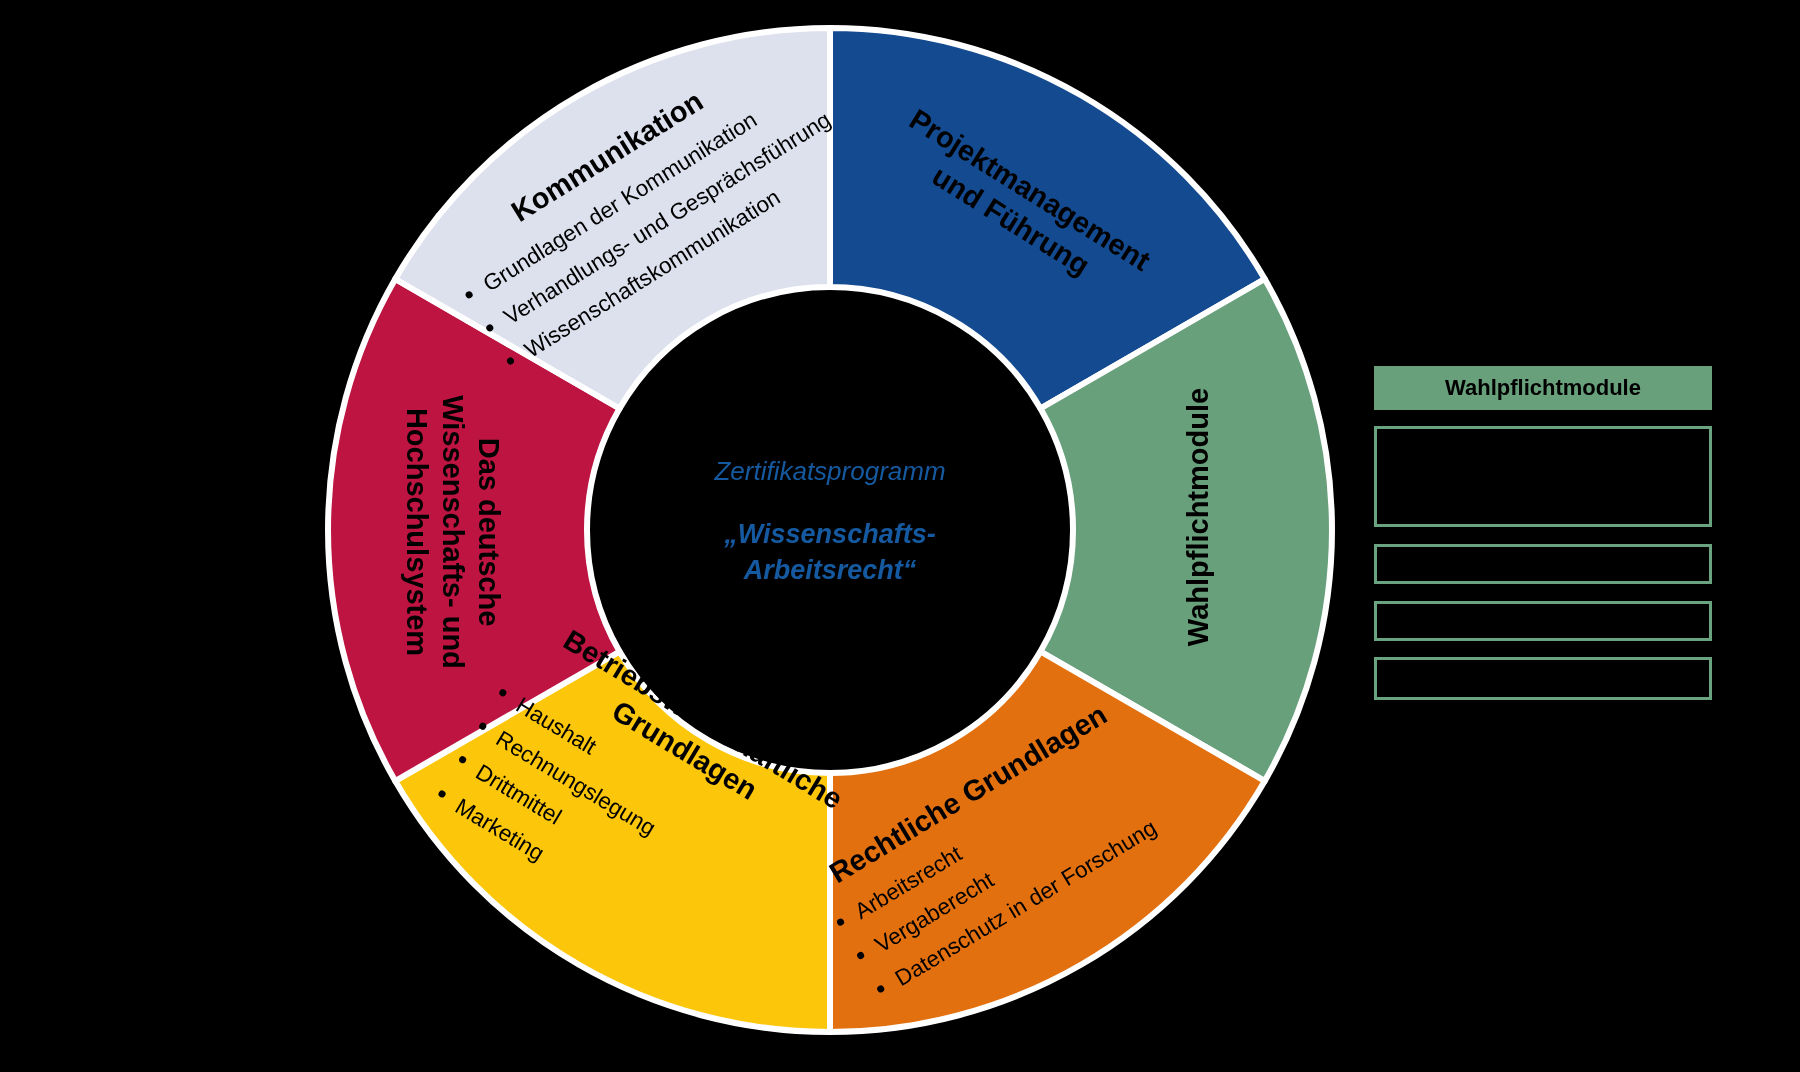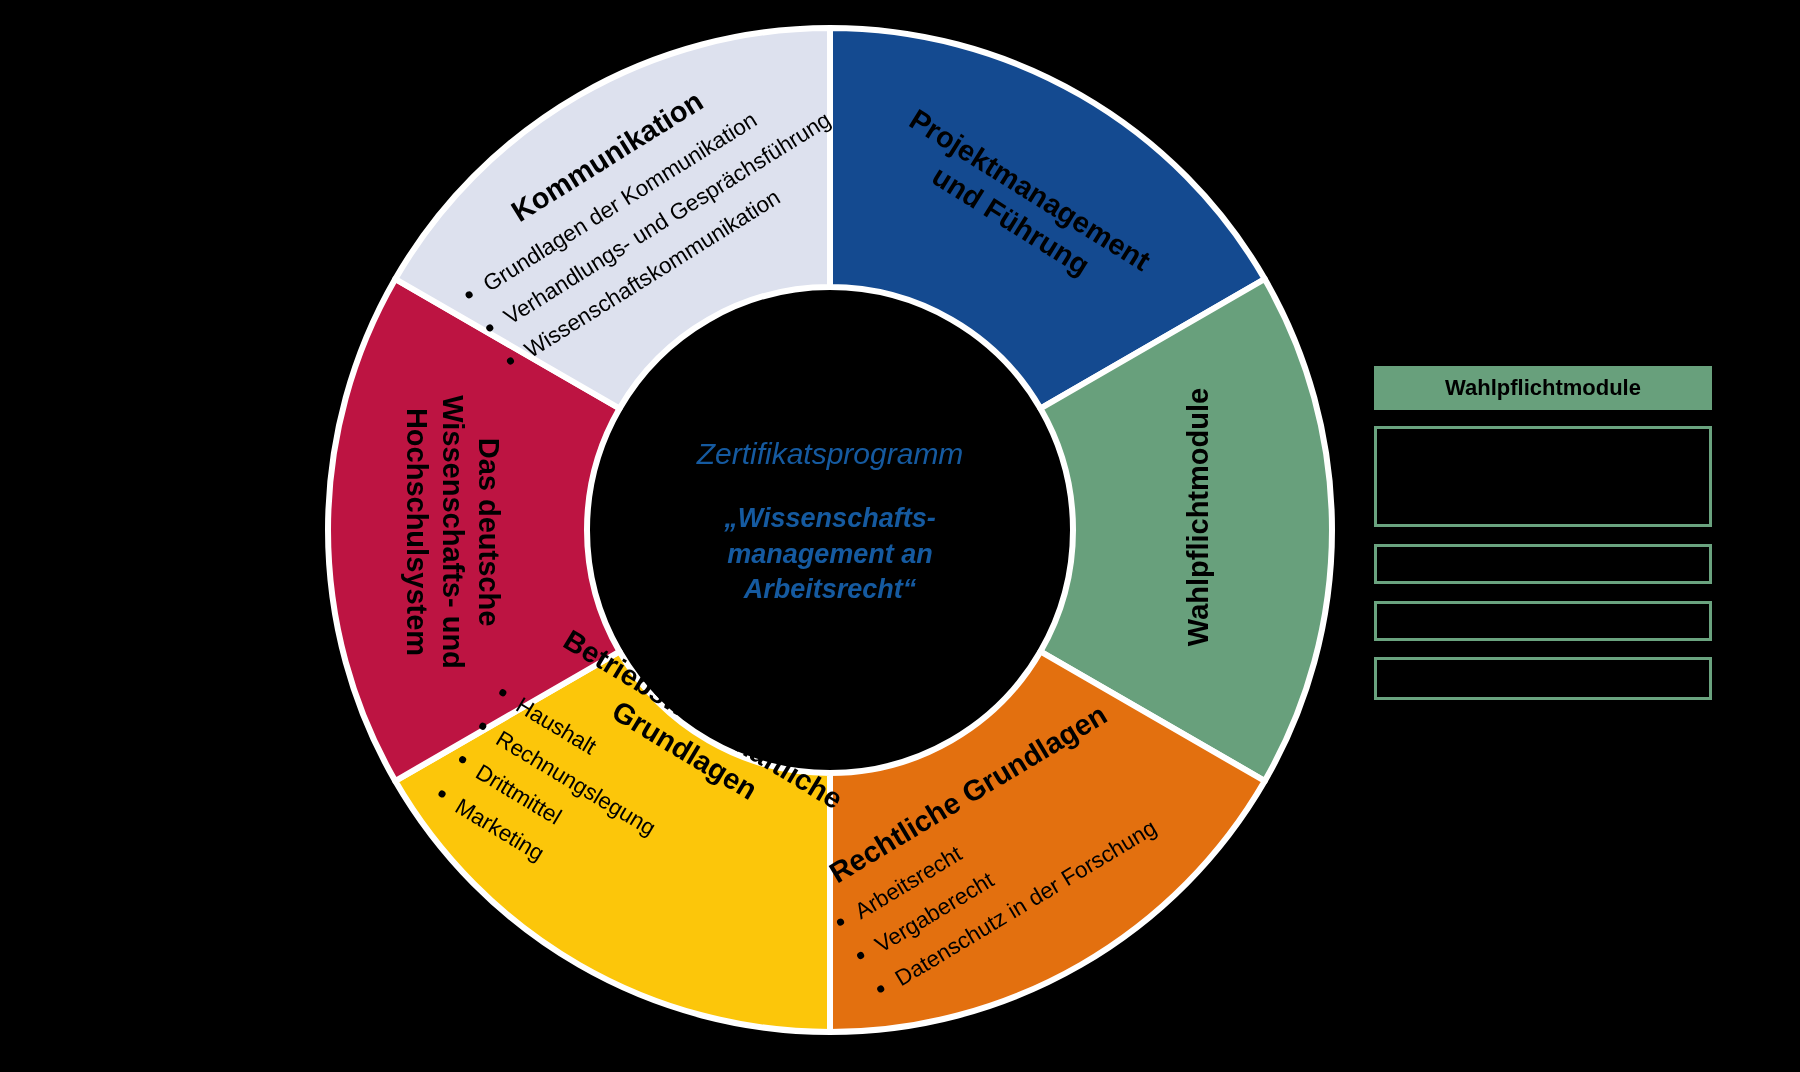--- a/index.html
+++ b/index.html
@@ -17,21 +17,21 @@
   #lavender-block{left:642px;top:212px;--r:-32deg;width:500px;}
   #blue-block{left:1020px;top:206px;--r:32deg;width:420px;}
   #green-block{left:1199px;top:517px;--r:-90deg;width:420px;}
   #orange-block{left:1002px;top:850px;--r:-31deg;width:470px;}
   #yellow-block{left:650px;top:808px;--r:31deg;width:490px;}
   #red-block{left:452px;top:532px;--r:90deg;width:360px;}
 
   
   .center-label{position:absolute;left:830px;top:522px;transform:translate(-50%,-50%);
     text-align:center;color:#155aa0;white-space:nowrap;}
-  .center-label .eyebrow{font-style:italic;font-size:30px;margin-bottom:30px;}
+  .center-label .eyebrow{font-style:italic;font-size:26px;margin-bottom:30px;}
   .center-label .main{font-style:italic;font-weight:bold;font-size:27px;line-height:1.32;}
 
   
   .side-panel{position:absolute;left:1374px;top:366px;width:338px;}
   .side-header{height:44px;background:#68a07c;display:flex;align-items:center;justify-content:center;
     font-weight:bold;font-size:22px;color:#000;}
   .slot{border:3px solid #6aa37f;background:transparent;}
   .slot.s1{height:95px;margin-top:16px;}
   .slot.s2{height:34px;margin-top:17px;}
   .slot.s3{height:34px;margin-top:17px;}
@@ -130,21 +130,20 @@
       <div>Das deutsche</div>
       <div>Wissenschafts- und</div>
       <div>Hochschulsystem</div>
     </div>
   </div>
 
   <div class="center-label">
     <div class="eyebrow">Zertifikatsprogramm</div>
     <div class="main">
       <div>„Wissenschafts-</div>
-      <div>management an</div>
       <div>Arbeitsrecht“</div>
     </div>
   </div>
 
   <div class="side-panel">
     <div class="side-header">Wahlpflichtmodule</div>
     <div class="slot s1"></div>
     <div class="slot s2"></div>
     <div class="slot s3"></div>
     <div class="slot s4"></div>

